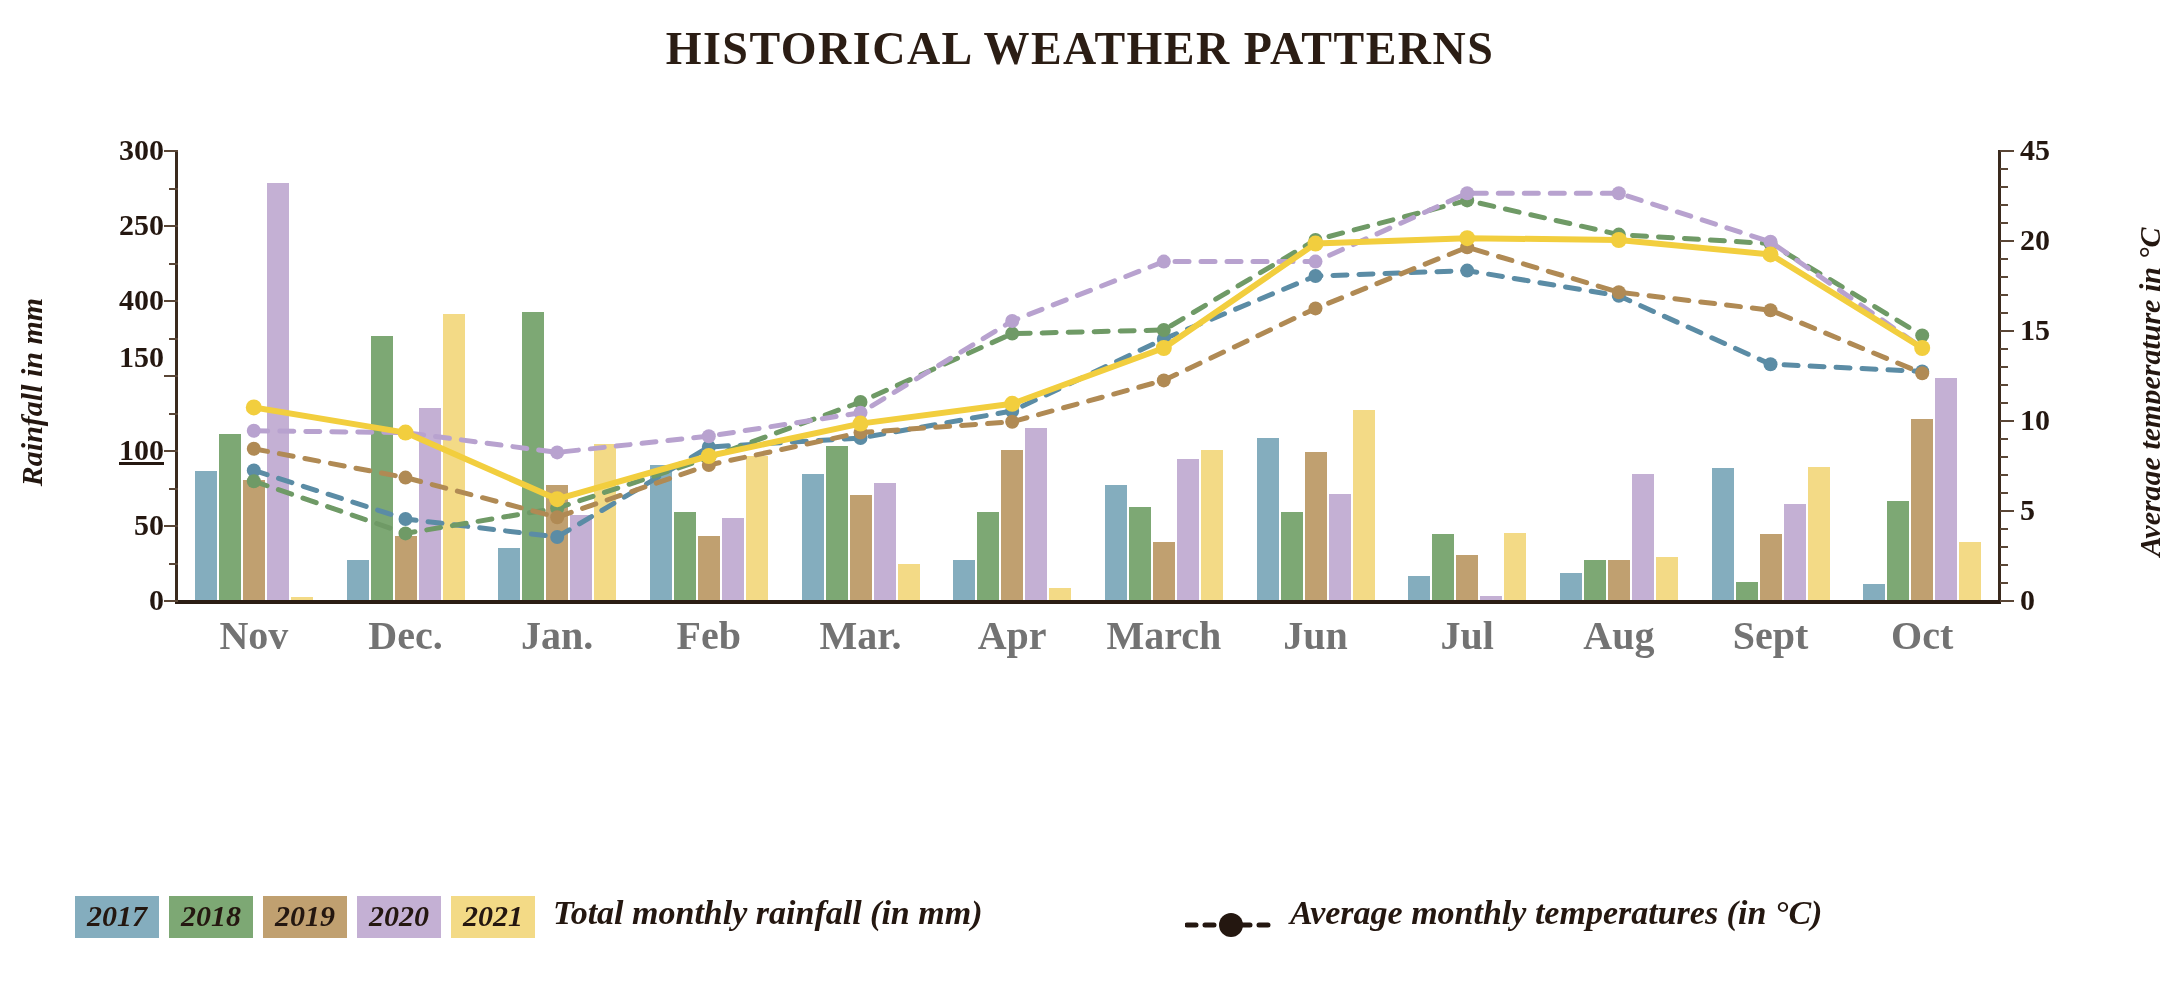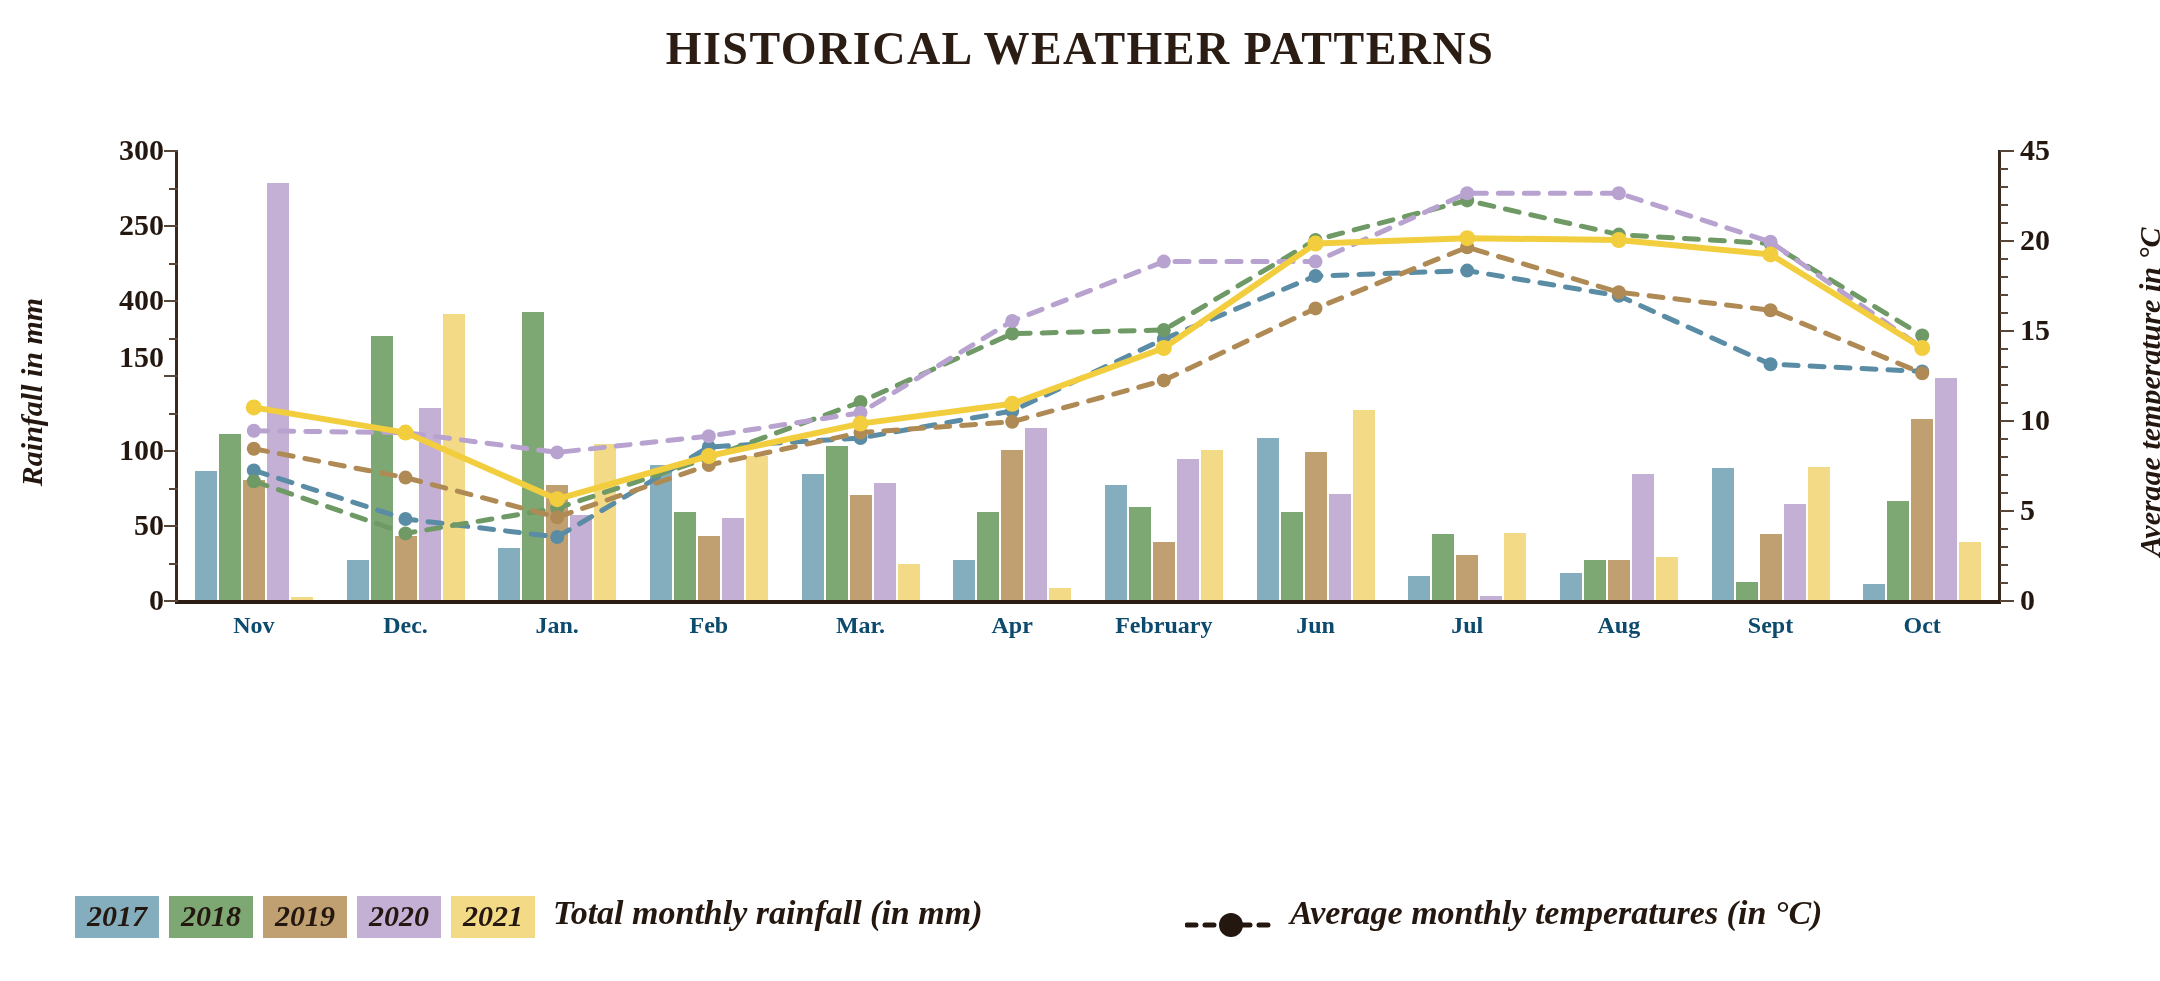--- a/index.html
+++ b/index.html
@@ -42,21 +42,21 @@
     left:-118px;top:375px;width:300px;text-align:center;
     transform:rotate(-90deg);
   }
   #axis-title-right{
     left:1960px;top:375px;width:380px;text-align:center;
     transform:rotate(-90deg);
   }
 
   .xlabel{
     position:absolute;top:612px;text-align:left;
-    font-size:24px;font-weight:600;color:#0c4a6e;
+    font-size:40px;font-weight:600;color:#737373;
     transform:translateX(-50%);
   }
 
   .bar{position:absolute;bottom:0;}
 
   svg.lines{position:absolute;left:0;top:0;width:2160px;height:981px;pointer-events:none;}
 
   
   .legend{position:absolute;left:0;top:888px;width:2160px;height:70px;}
   .swatches{position:absolute;left:75px;top:8px;display:flex;gap:10px;}
@@ -89,21 +89,21 @@
   <div id="left-ticks">
       <div class="tick" style="left: 164px; top: 150px;"></div>
       <div class="ylabel-left" style="top: 150px;">300</div>
       <div class="tick" style="left: 164px; top: 225px;"></div>
       <div class="ylabel-left" style="top: 225px;">250</div>
       <div class="tick" style="left: 164px; top: 300px;"></div>
       <div class="ylabel-left" style="top: 300px;">400</div>
       <div class="tick" style="left: 164px; top: 375px;"></div>
       <div class="ylabel-left" style="top: 357px;">150</div>
       <div class="tick" style="left: 164px; top: 450px;"></div>
-      <div class="ylabel-left" style="top: 450px;">100</div>
+      <div class="ylabel-left" style="top: 450px; text-decoration: underline;">100</div>
       <div class="tick" style="left: 164px; top: 525px;"></div>
       <div class="ylabel-left" style="top: 525px;">50</div>
       <div class="tick" style="left: 164px; top: 600px;"></div>
       <div class="ylabel-left" style="top: 600px;">0</div>
       <div class="tick" style="left: 169px; top: 562.5px; width: 9px;"></div>
       <div class="tick" style="left: 169px; top: 487.5px; width: 9px;"></div>
       <div class="tick" style="left: 169px; top: 412.5px; width: 9px;"></div>
       <div class="tick" style="left: 169px; top: 337.5px; width: 9px;"></div>
       <div class="tick" style="left: 169px; top: 262.5px; width: 9px;"></div>
       <div class="tick" style="left: 169px; top: 187.5px; width: 9px;"></div>
@@ -142,21 +142,21 @@
       <div class="tick" style="left: 2000px; top: 186px; width: 8px;"></div>
       <div class="tick" style="left: 2000px; top: 168px; width: 8px;"></div>
     </div>
   <div id="x-labels">
       <div class="xlabel" style="left: 253.833px;">Nov</div>
       <div class="xlabel" style="left: 405.5px;">Dec.</div>
       <div class="xlabel" style="left: 557.167px;">Jan.</div>
       <div class="xlabel" style="left: 708.833px;">Feb</div>
       <div class="xlabel" style="left: 860.5px;">Mar.</div>
       <div class="xlabel" style="left: 1012.17px;">Apr</div>
-      <div class="xlabel" style="left: 1163.83px;">February</div>
+      <div class="xlabel" style="left: 1163.83px;">March</div>
       <div class="xlabel" style="left: 1315.5px;">Jun</div>
       <div class="xlabel" style="left: 1467.17px;">Jul</div>
       <div class="xlabel" style="left: 1618.83px;">Aug</div>
       <div class="xlabel" style="left: 1770.5px;">Sept</div>
       <div class="xlabel" style="left: 1922.17px;">Oct</div>
     </div>
   <div id="bars-layer">
       <div class="bar" style="left: 194.833px; width: 22px; height: 129px; top: 471px; position: absolute; background: rgb(132, 173, 190);"></div>
       <div class="bar" style="left: 218.833px; width: 22px; height: 166.5px; top: 433.5px; position: absolute; background: rgb(125, 168, 116);"></div>
       <div class="bar" style="left: 242.833px; width: 22px; height: 120px; top: 480px; position: absolute; background: rgb(192, 160, 112);"></div>

